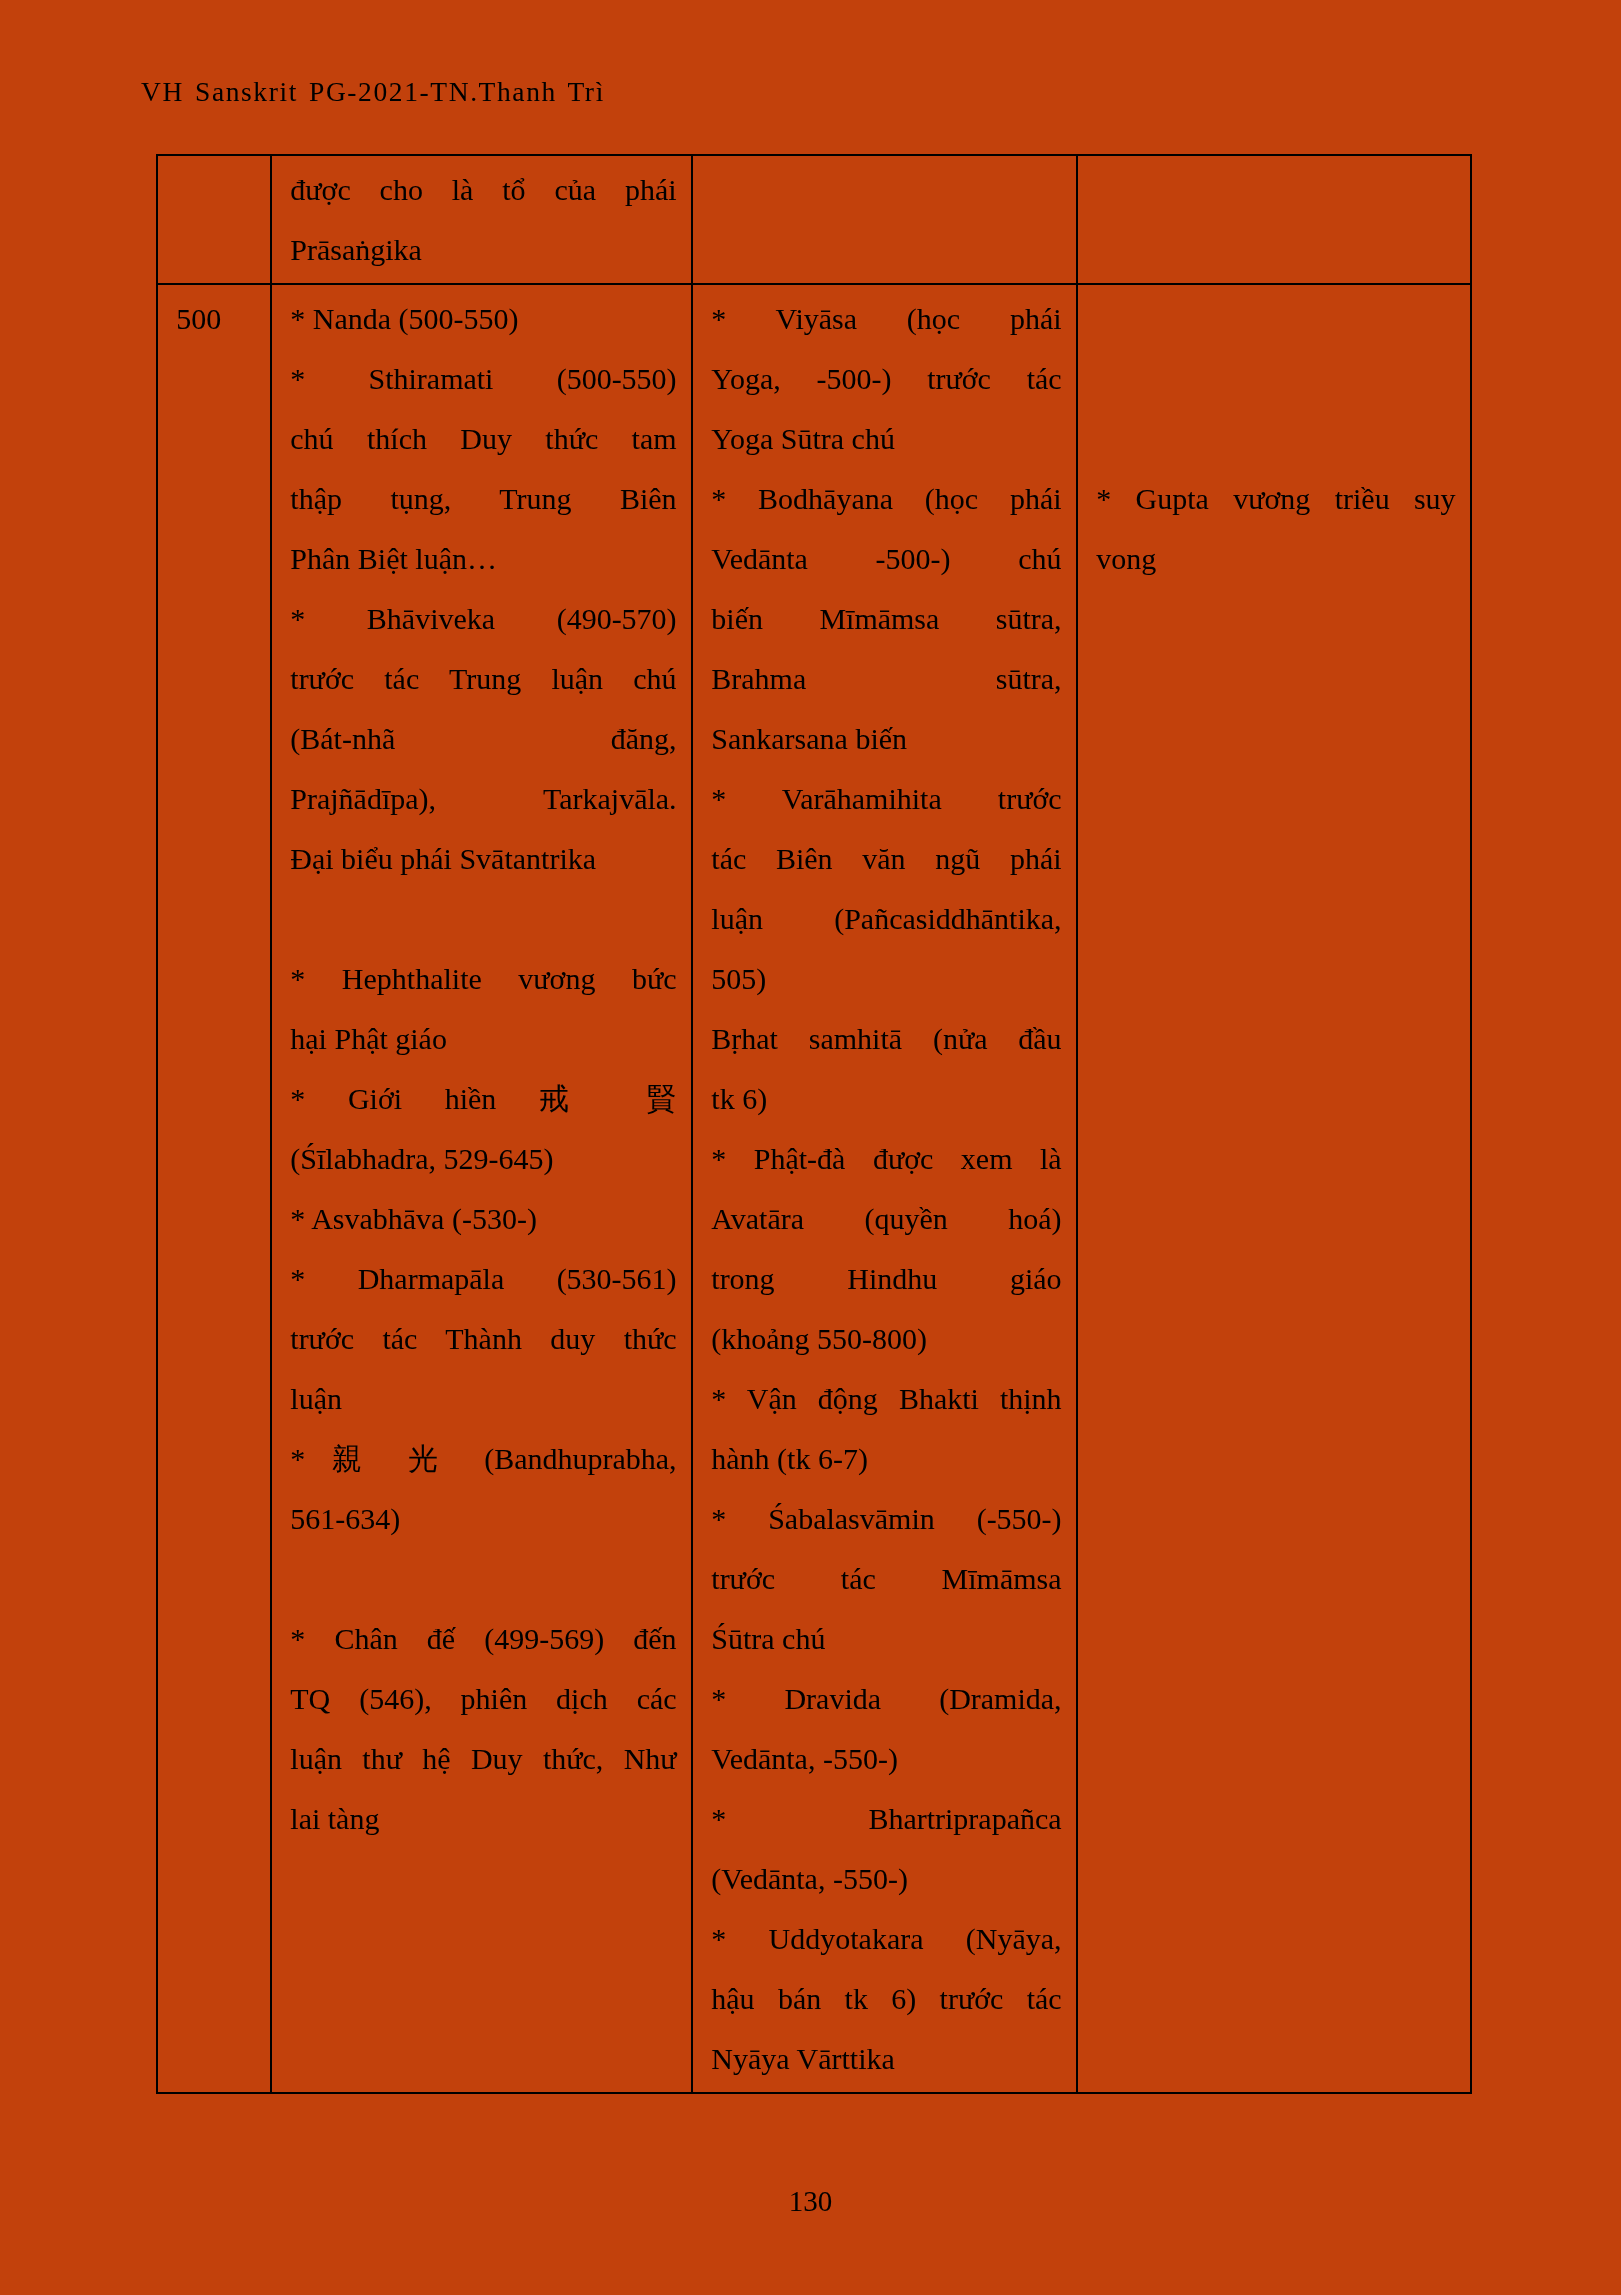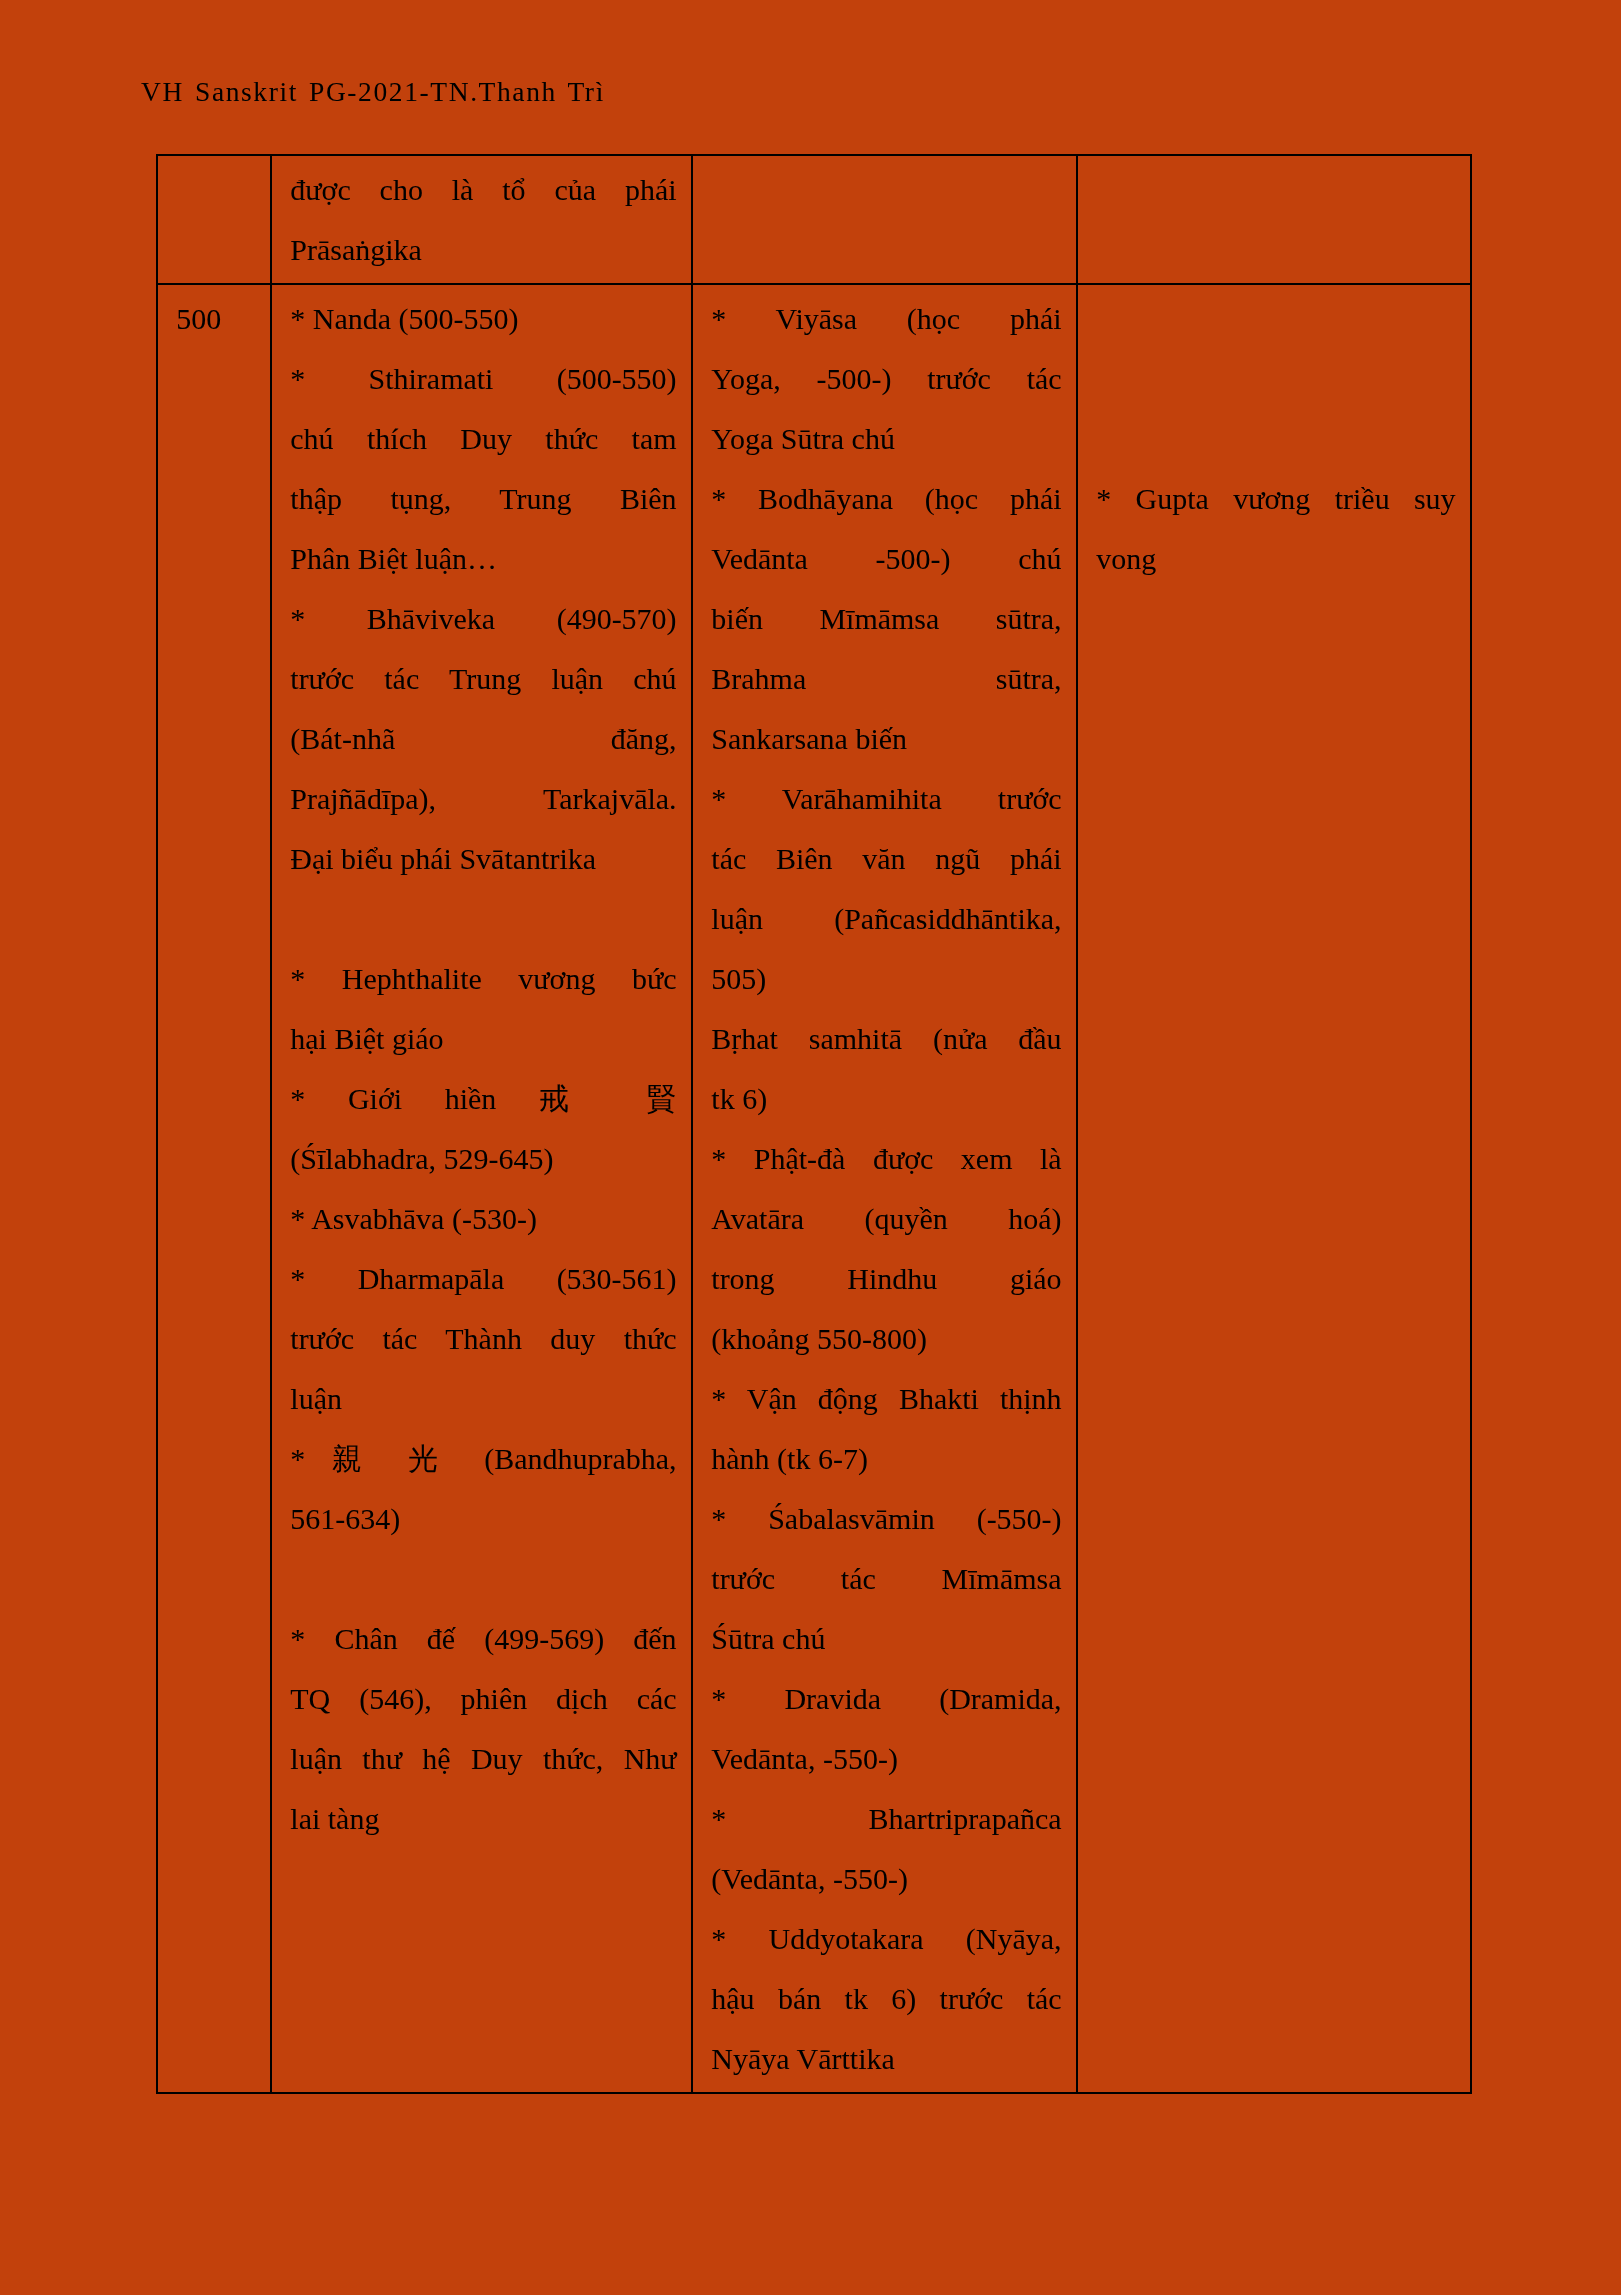--- a/index.html
+++ b/index.html
@@ -87,21 +87,21 @@
             <div class="ln j"><span>chú thích </span><span class="it">Duy thức tam</span></div>
             <div class="ln j"><span class="it">thập tụng, Trung Biên</span></div>
             <div class="ln"><span class="it">Phân Biệt luận…</span></div>
             <div class="ln j"><span>* Bhāviveka (490-570)</span></div>
             <div class="ln j"><span>trước tác </span><span class="it">Trung luận chú</span></div>
             <div class="ln j"><span class="it">(Bát-nhã đăng,</span></div>
             <div class="ln j"><span class="it">Prajñādīpa), Tarkajvāla</span><span>.</span></div>
             <div class="ln"><span>Đại biểu phái Svātantrika</span></div>
             <div class="ln">&nbsp;</div>
             <div class="ln j"><span>* Hephthalite vương bức</span></div>
-            <div class="ln"><span>hại Biệt giáo</span></div>
+            <div class="ln"><span>hại Phật giáo</span></div>
             <div class="ln j"><span>* Giới hiền 戒 賢</span></div>
             <div class="ln"><span>(Śīlabhadra, 529-645)</span></div>
             <div class="ln"><span>* Asvabhāva (-530-)</span></div>
             <div class="ln j"><span>* Dharmapāla (530-561)</span></div>
             <div class="ln j"><span>trước tác Thành duy thức</span></div>
             <div class="ln"><span>luận</span></div>
             <div class="ln j"><span>* 親 光 (Bandhuprabha,</span></div>
             <div class="ln"><span>561-634)</span></div>
             <div class="ln">&nbsp;</div>
             <div class="ln j"><span>* Chân đế (499-569) đến</span></div>
@@ -145,14 +145,15 @@
             <div class="ln">&nbsp;</div>
             <div class="ln">&nbsp;</div>
             <div class="ln">&nbsp;</div>
             <div class="ln j"><span>* Gupta vương triều suy</span></div>
             <div class="ln"><span>vong</span></div>
           </td>
     </tr>
   </tbody>
     </table>
 
+  <div class="ftr">130</div>
 </div>
 
 
 </body></html>

